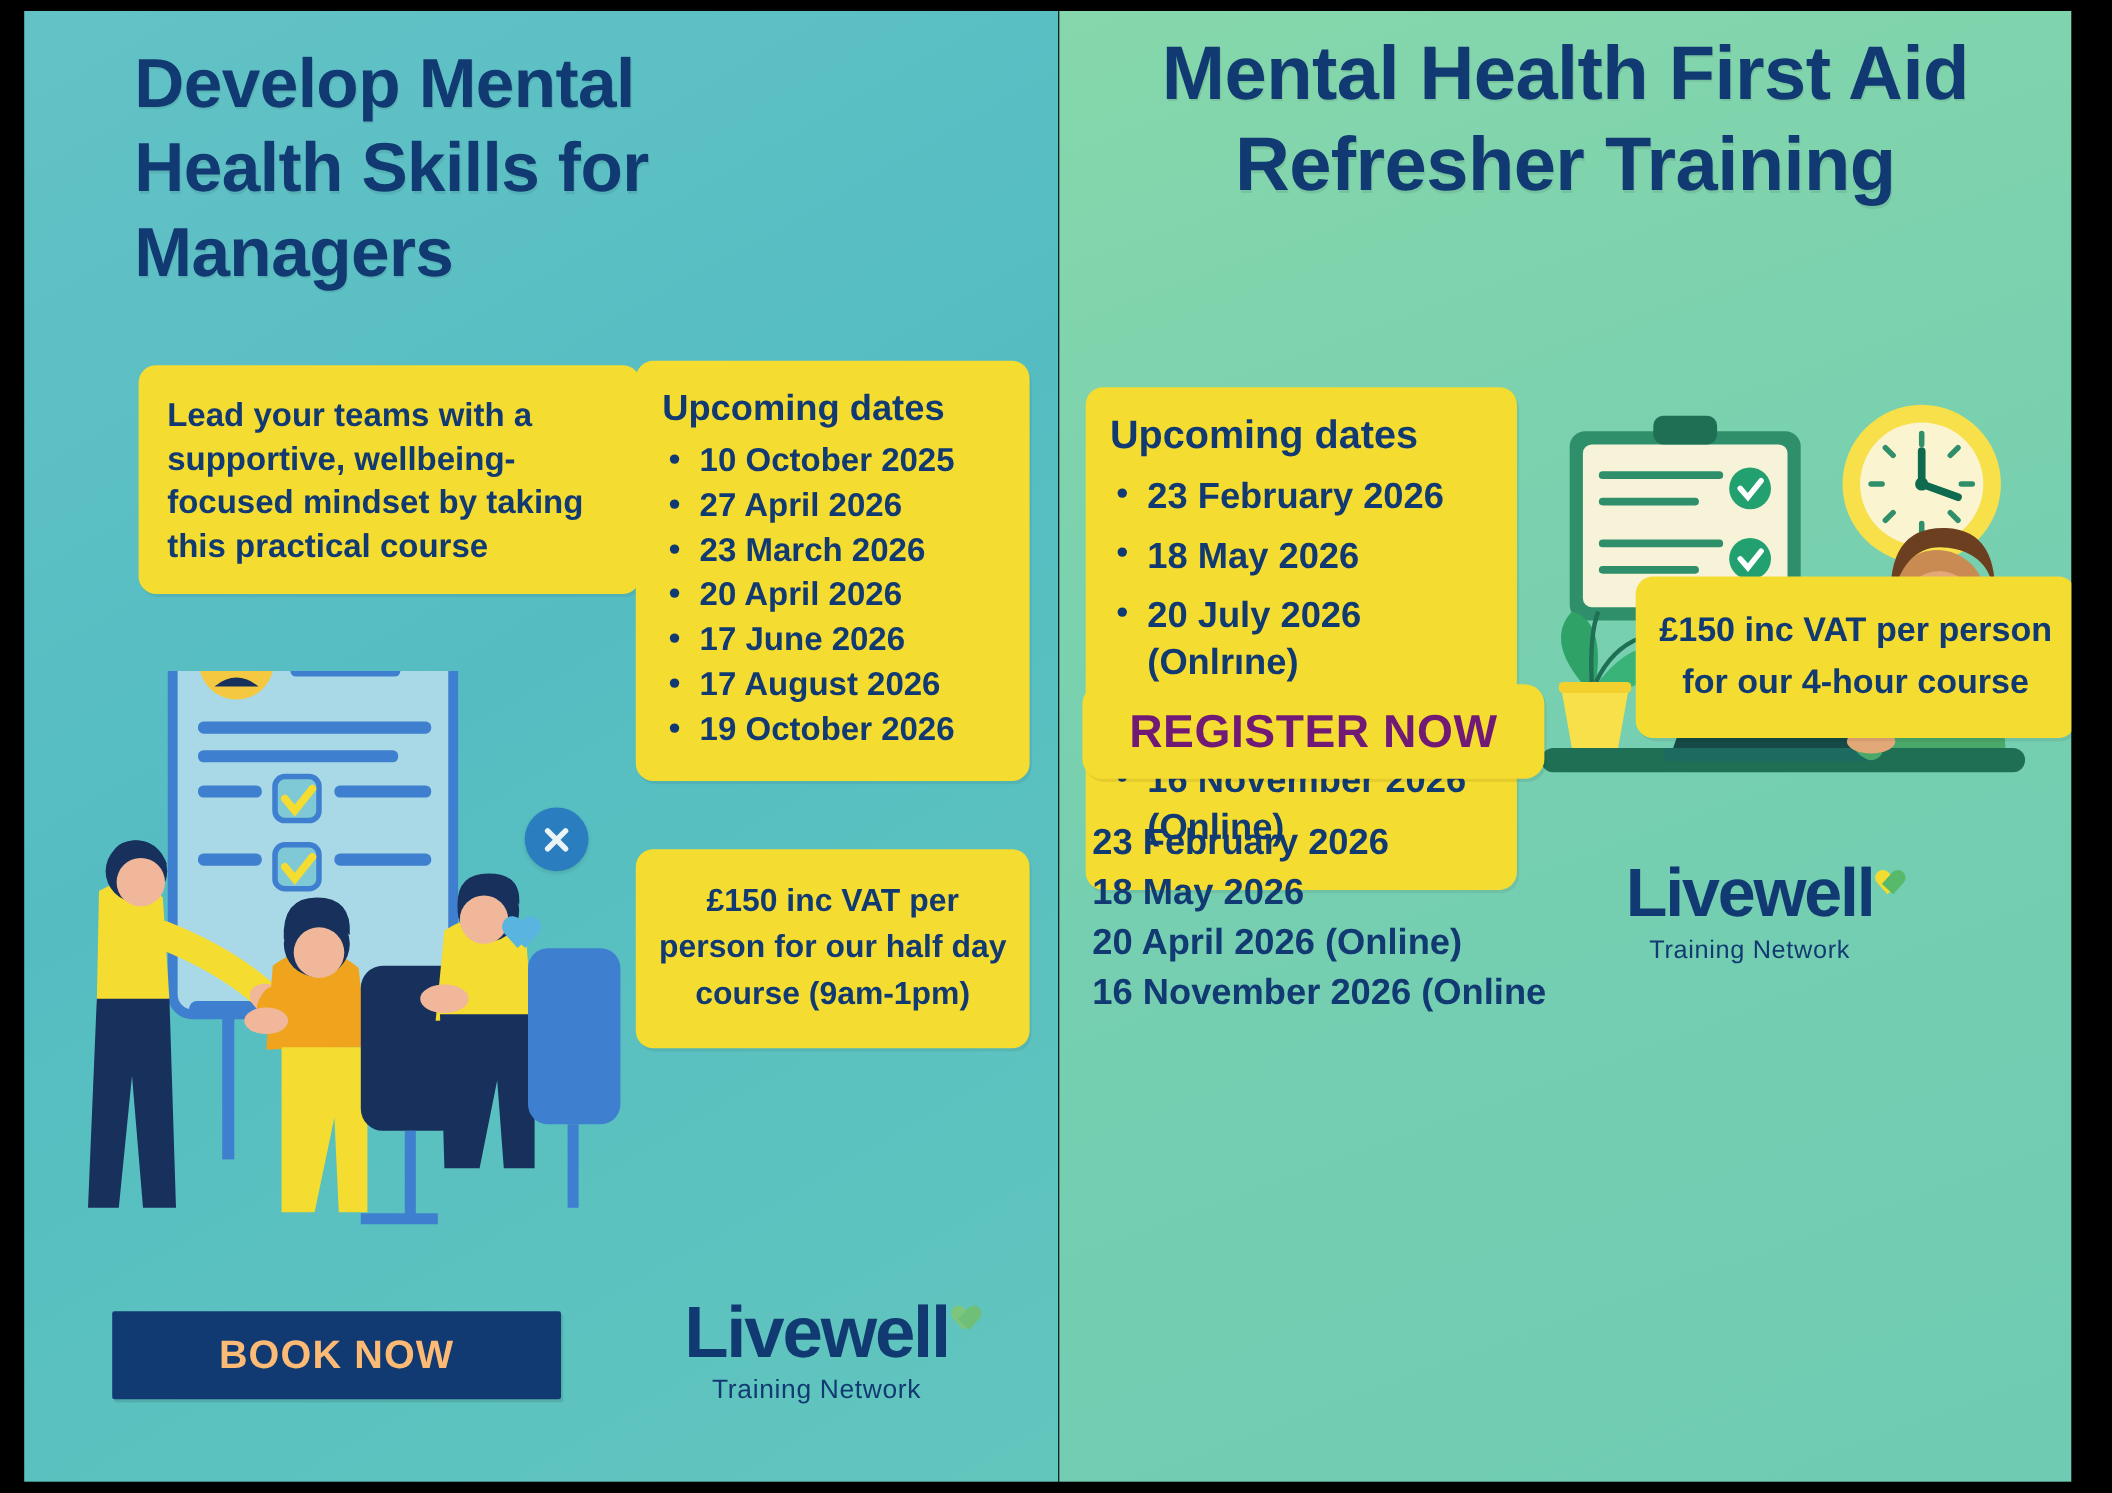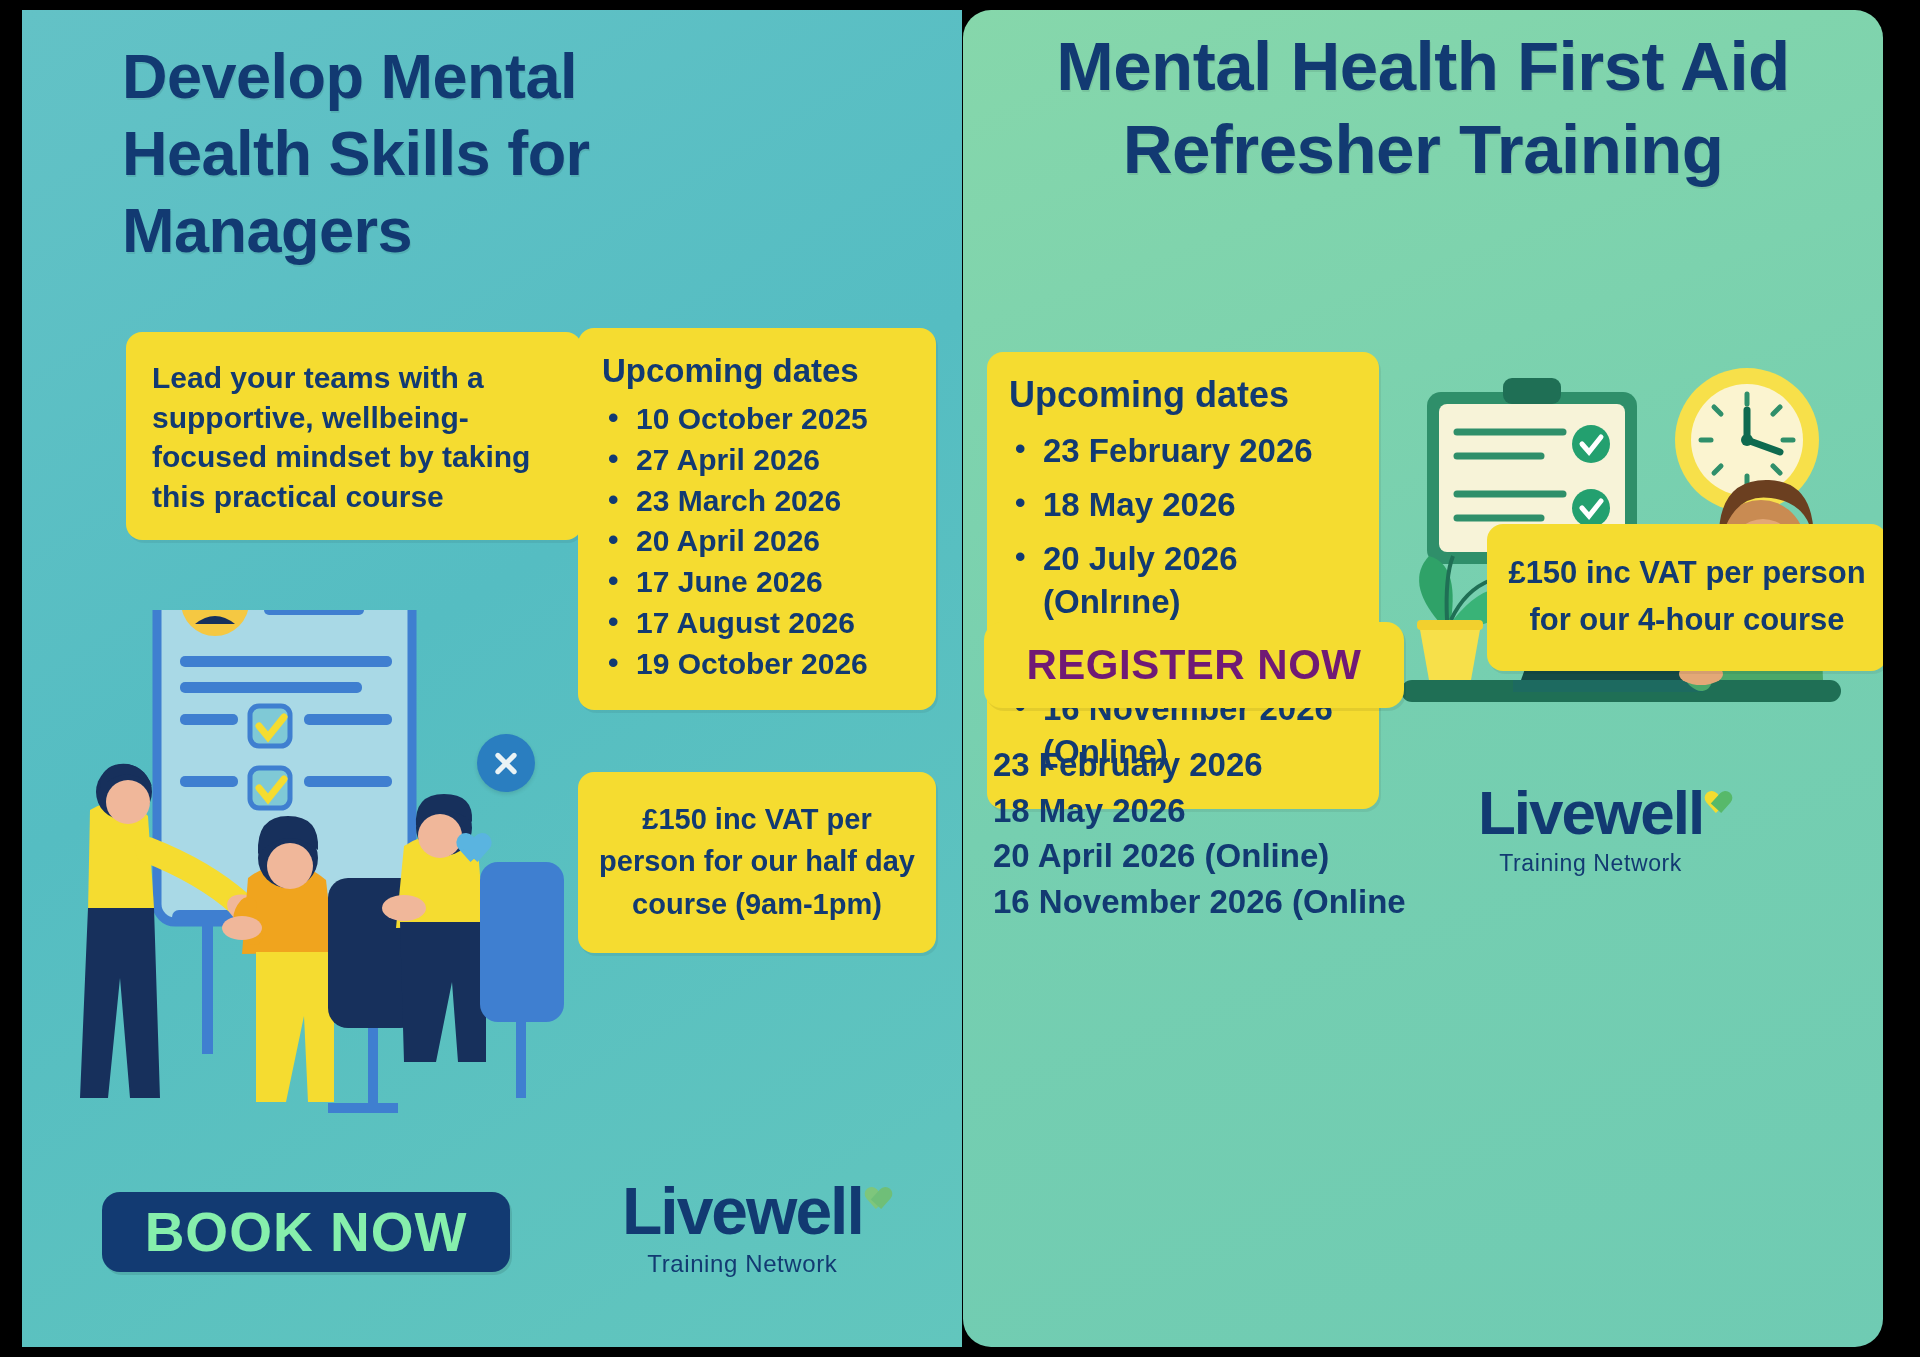--- a/index.html
+++ b/index.html
@@ -20,21 +20,20 @@
 
   
   .poster { position: relative; overflow: hidden; }
   .poster-left {
     width: 940px; height: 1337px;
     background: linear-gradient(150deg, #63c2c6 0%, #55bdc2 45%, #62c6bd 100%);
   }
   .poster-right {
     width: 920px; height: 1337px;
     background: linear-gradient(160deg, #86d7ab 0%, #76cfb0 50%, #6fcbb3 100%);
-    border-radius: 28px;
   }
 
   
   .title {
     color: #123a72;
     font-weight: bold;
     letter-spacing: -0.5px;
     text-shadow: 1px 2px 0 rgba(0,0,0,0.08);
   }
   .title-left {
@@ -81,22 +80,22 @@
   ul.dates-r li { font-size: 33px; line-height: 1.3; margin-bottom: 11px; }
   ul.dates li::before {
     content: "\2022"; position: absolute; left: 6px; top: -1px;
     font-size: 30px;
   }
 
   
   .btn-book {
     position: absolute; left: 80px; top: 1182px;
     width: 408px; height: 80px;
-    background: #123a72; border-radius: 18px;
-    color: #86efac; font-size: 55px; font-weight: bold;
+    background: #123a72; border-radius: 2px;
+    color: #fdba74; font-size: 36px; font-weight: bold;
     letter-spacing: 1px;
     display: flex; align-items: center; justify-content: center;
     cursor: pointer;
     box-shadow: 2px 3px 0 rgba(0,0,0,0.10);
   }
   .btn-register {
     position: absolute; left: 1001px; top: 972px;
     width: 420px; height: 86px;
     background: #f5dc30; border-radius: 18px;
     color: #701a75; font-size: 42px; font-weight: bold;

